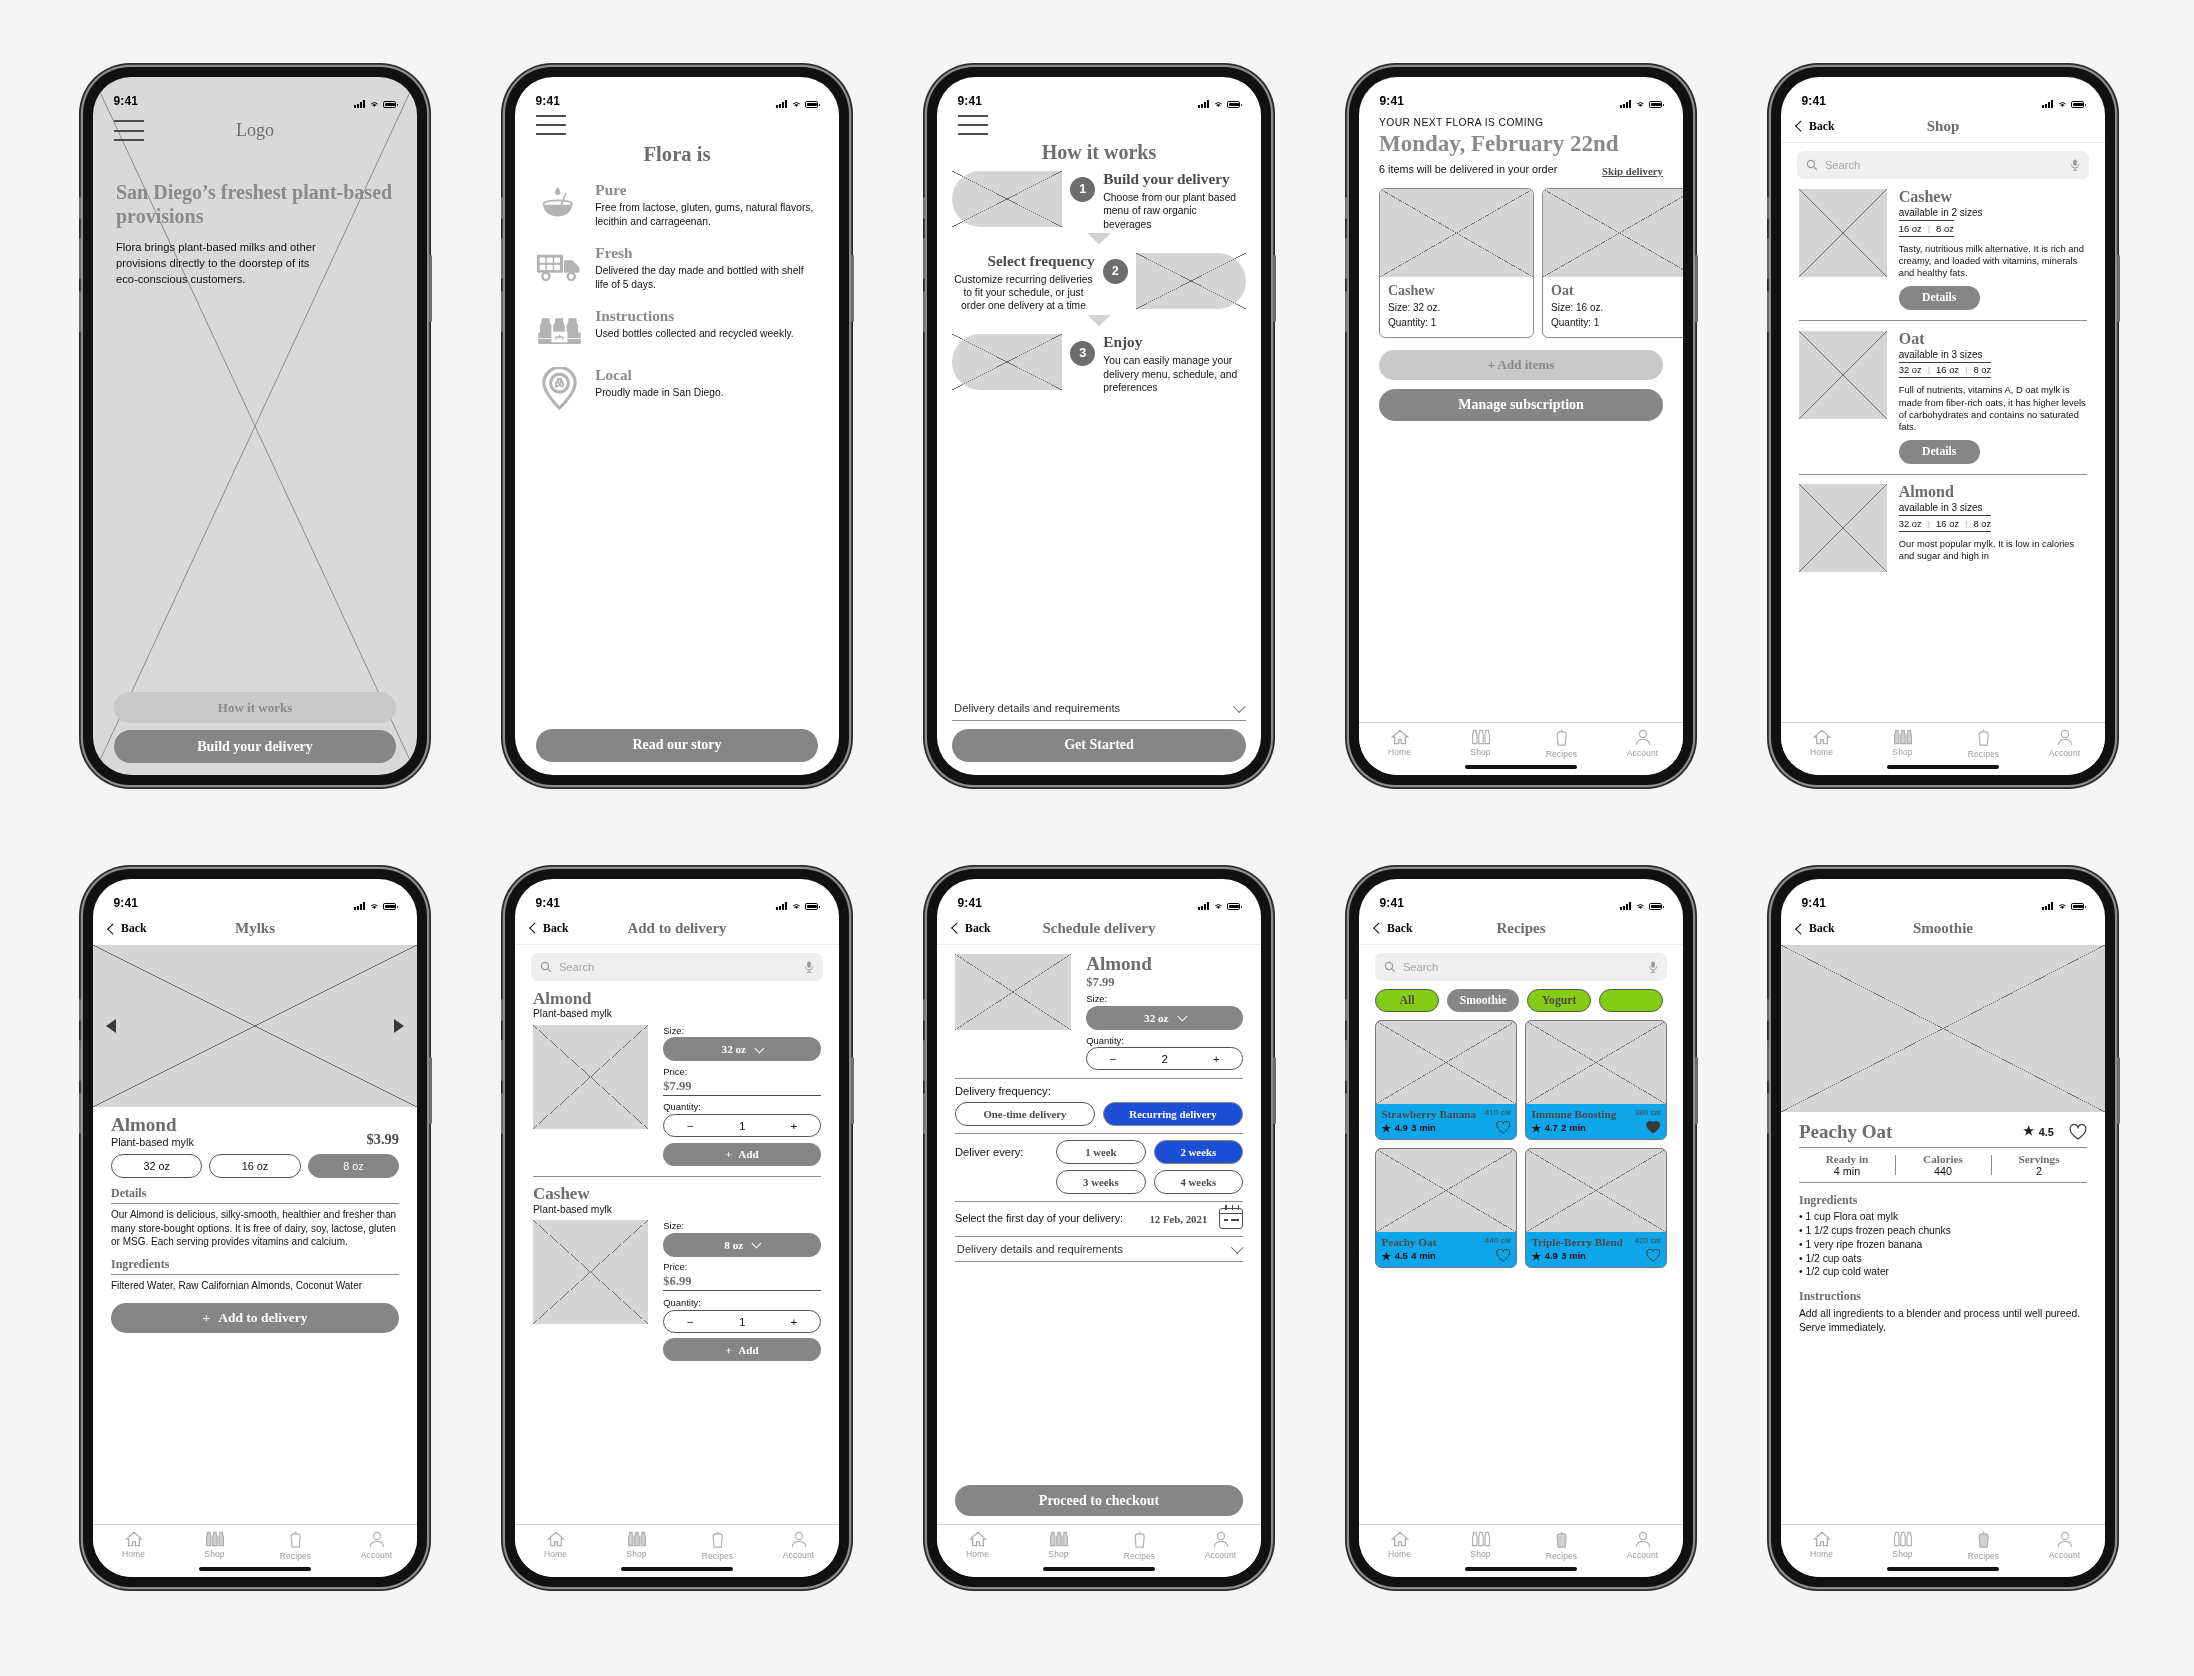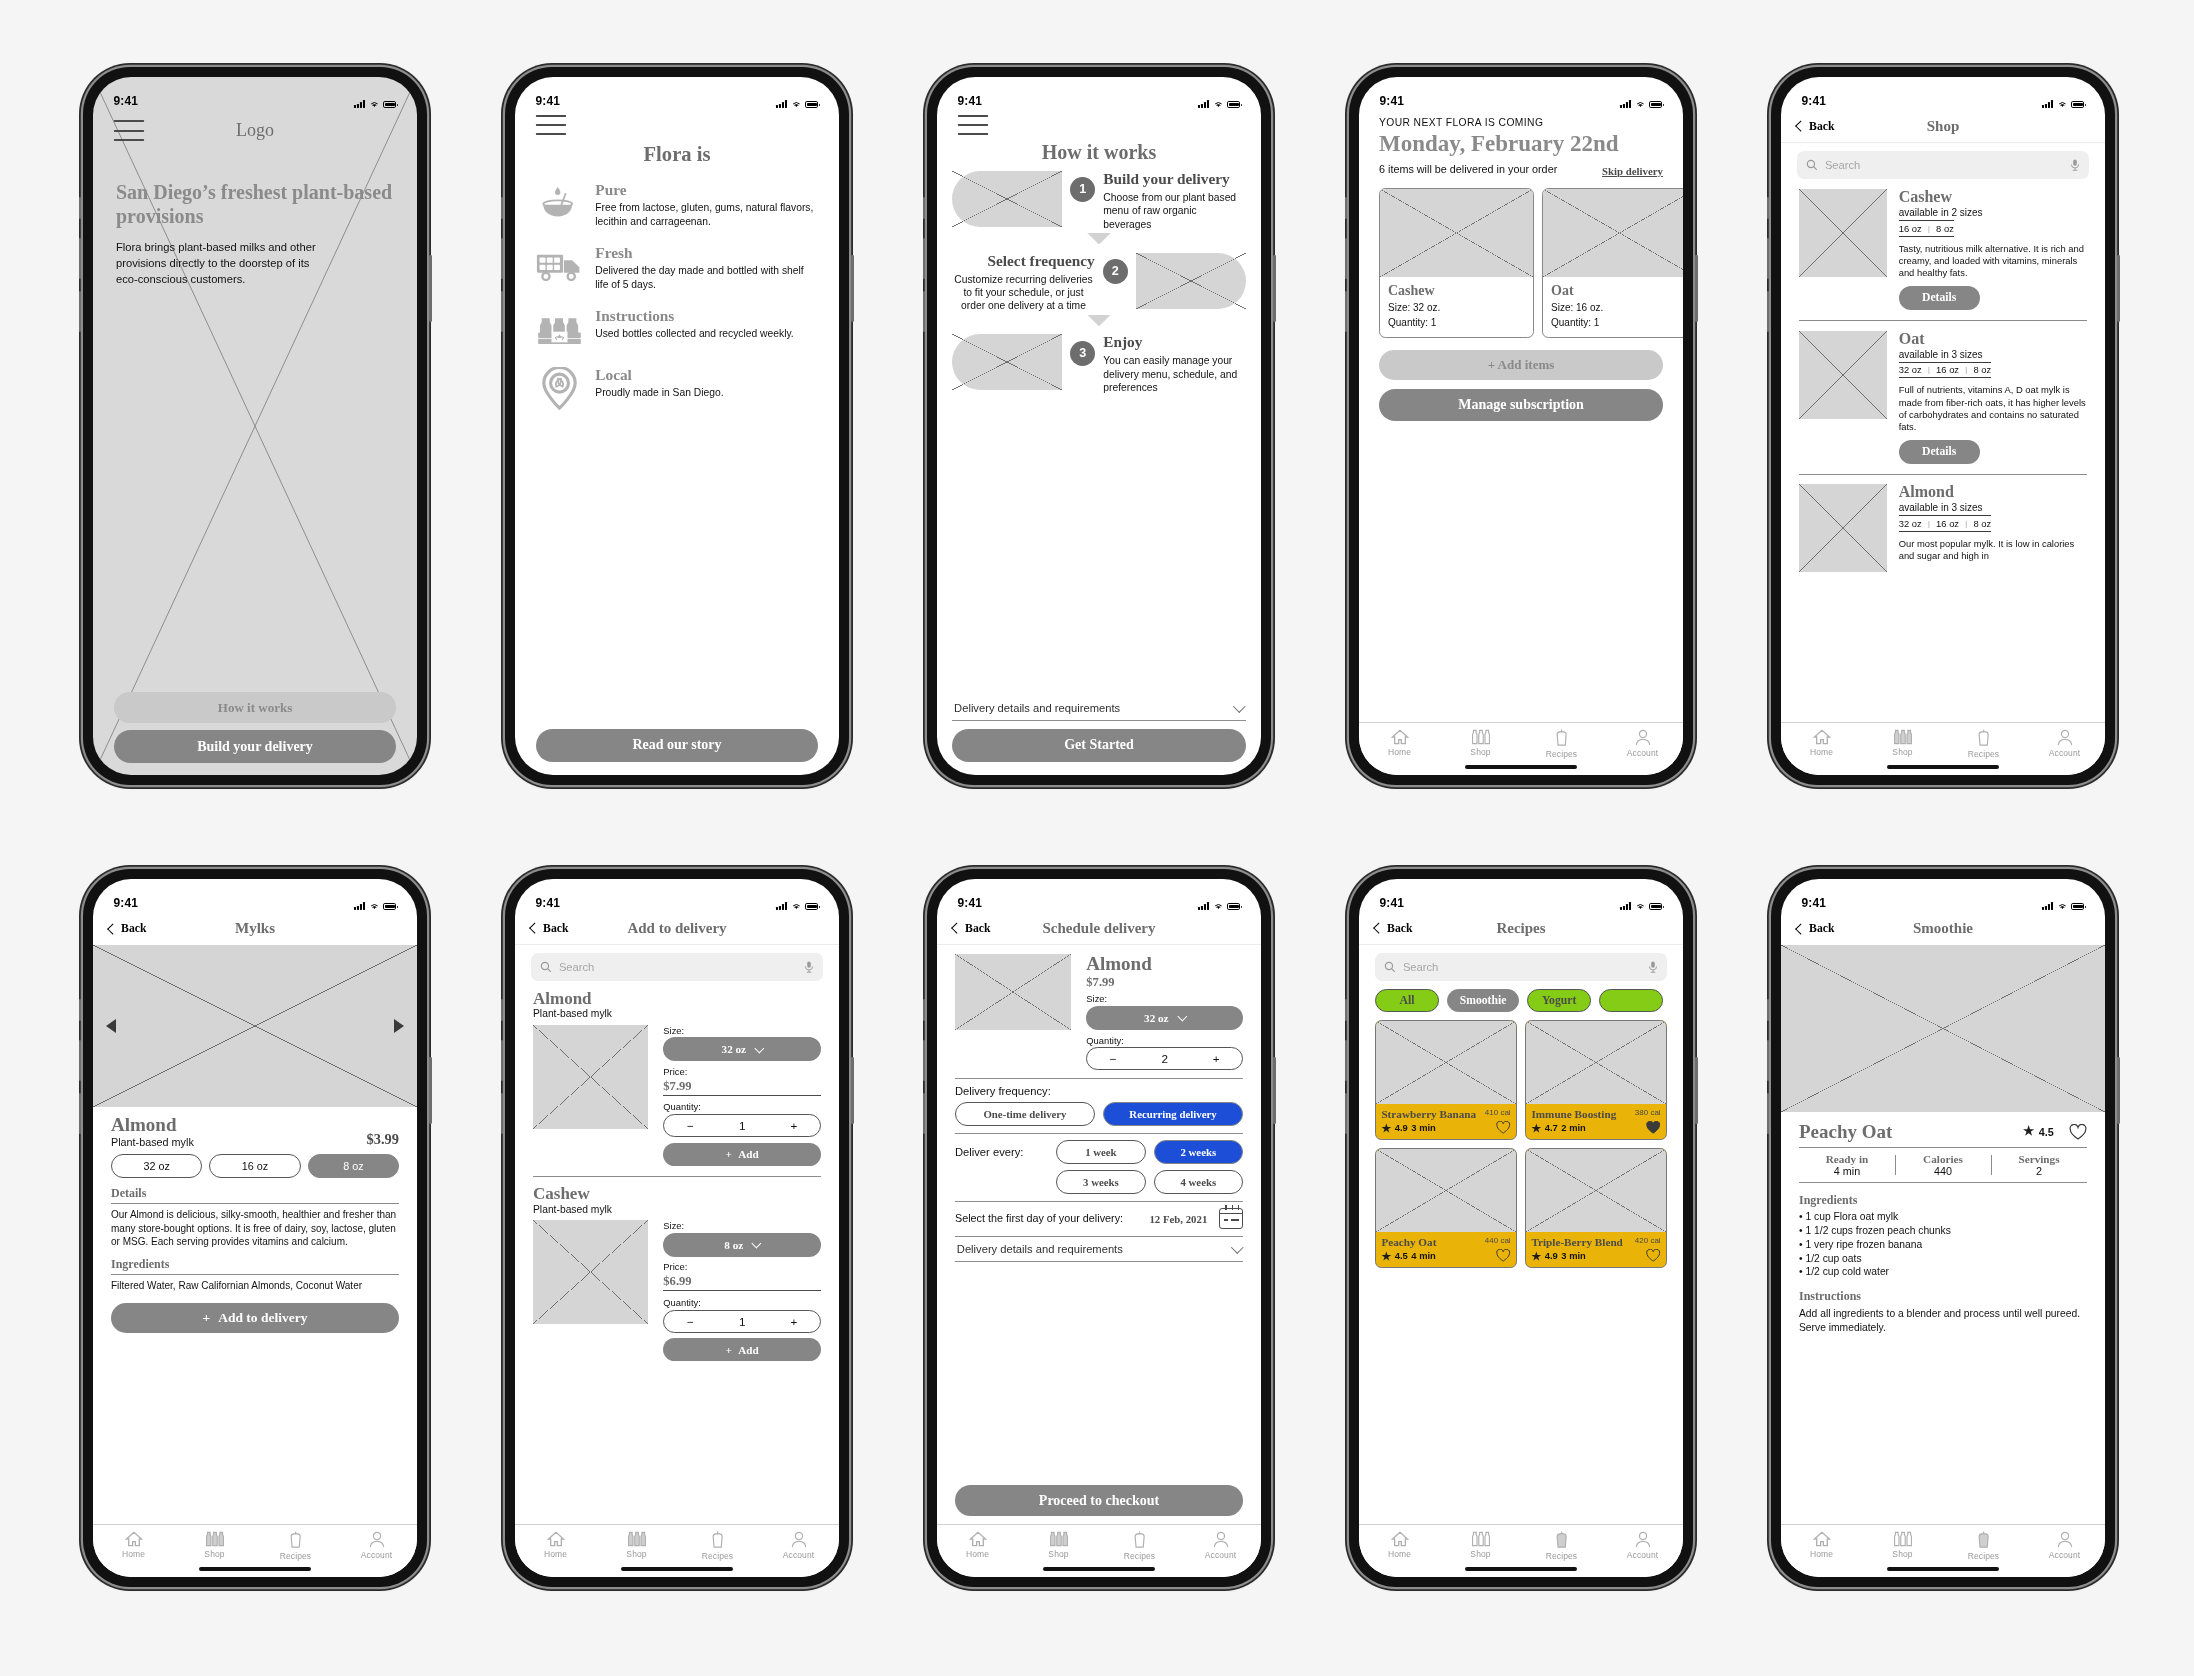--- a/index.html
+++ b/index.html
@@ -190,21 +190,21 @@
   .cal b:nth-of-type(1){left:5.4px;} .cal b:nth-of-type(2){left:11.7px;} .cal b:nth-of-type(3){left:17.5px;}
   .sd-cta{margin:auto 18px 8px 18px;height:31px;font-size:14px;font-weight:700;}
 
   
   .r-filters{display:flex;gap:8px;padding:0 0 0 16px;margin-top:8px;}
   .rf{flex:0 0 auto;min-width:64px;height:23px;padding:0 11.7px;border-radius:448px;border:0.7px solid #555;
       display:flex;align-items:center;justify-content:center;font-size:11.7px;font-weight:700;color:#4b4b4b;
       background:#84cc16;cursor:pointer;}
   .rf.on{background:#868686;border-color:#868686;color:#fff;}
   .r-grid{display:grid;grid-template-columns:1fr 1fr;gap:8px;padding:8px 16px 0 16px;}
-  .r-card{border:0.7px solid #777;border-radius:6.3px;overflow:hidden;background:#eab308;}
+  .r-card{border:0.7px solid #777;border-radius:6.3px;overflow:hidden;background:#0ea5e9;}
   .r-card .ph-x{height:83px;}
   .r-info{padding:3.6px 5.4px 4.5px 5.4px;}
   .r-top{display:flex;justify-content:space-between;align-items:flex-start;gap:3.6px;}
   .r-title{font-size:11.2px;color:#4b4b4b;line-height:1.08;}
   .r-cal{font-size:8px;color:#4b4b4b;white-space:nowrap;margin-top:0.9px;}
   .r-bot{display:flex;align-items:center;justify-content:space-between;margin-top:1.8px;}
   .r-rate{display:flex;align-items:center;gap:3.6px;font-size:9.4px;font-weight:700;color:#111;}
   .star{color:#1d1d1d;font-size:10.8px;line-height:1;}
   .heart{width:14.4px;height:13px;cursor:pointer;}
 

